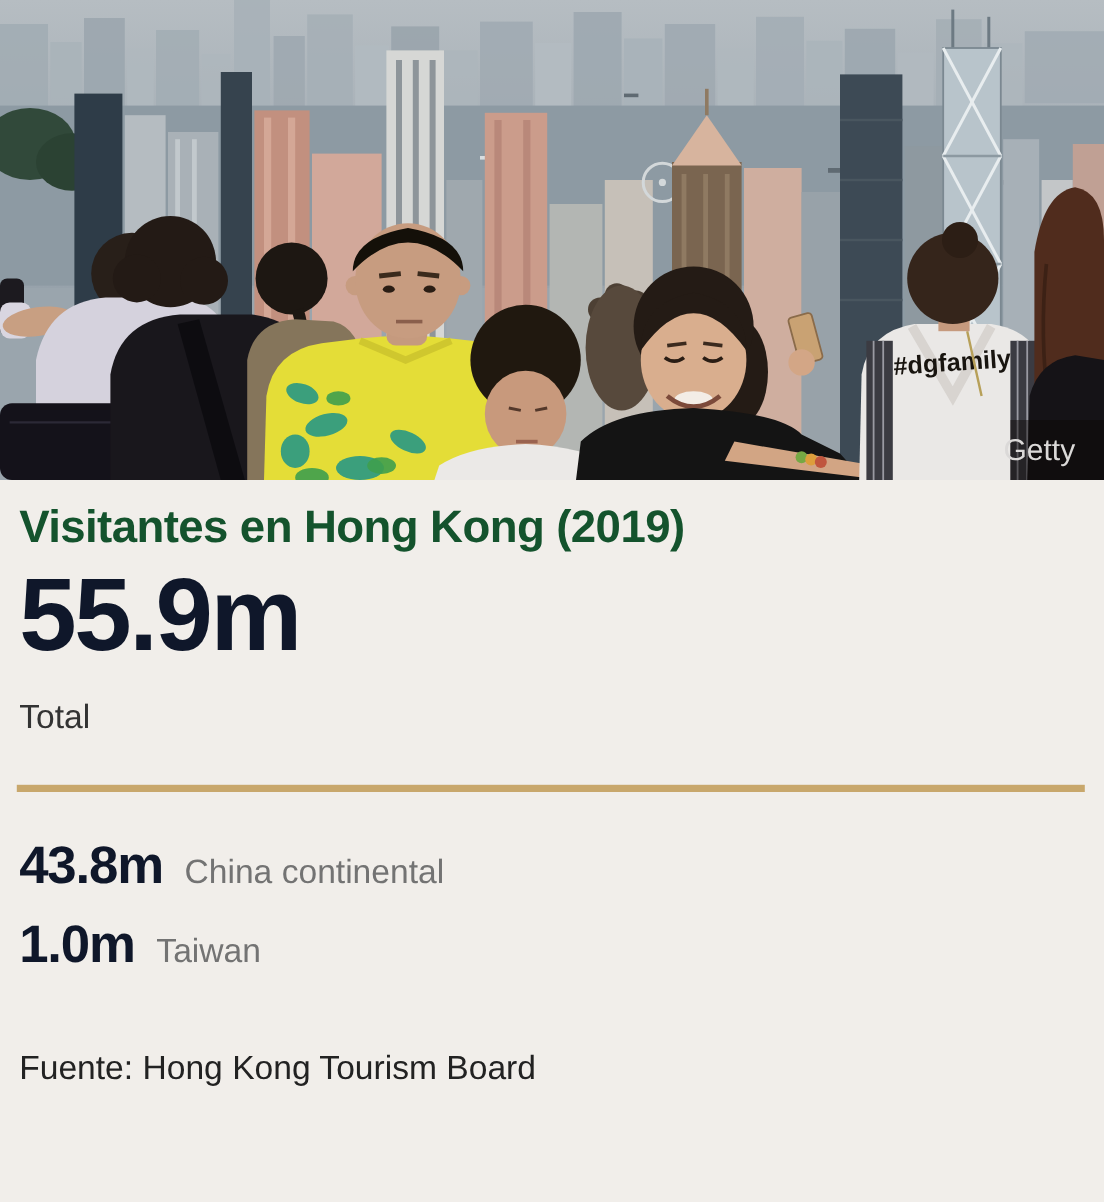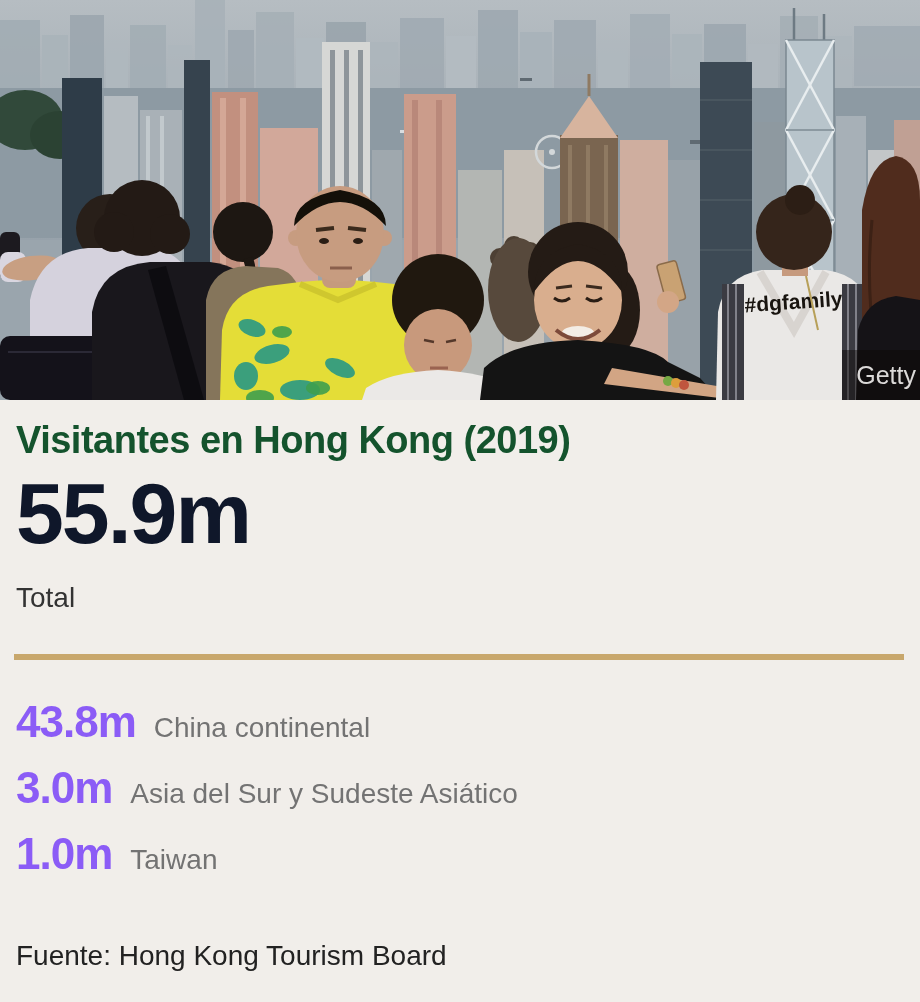--- a/index.html
+++ b/index.html
@@ -17,21 +17,21 @@
     width: 920px; height: 400px;
     overflow: hidden;
     background: #9aa5ad;
   }
   .photo svg { display: block; }
   .credit-box {
     position: absolute; right: 0; bottom: 0;
     width: 78px; height: 50px;
     background: rgba(10, 6, 4, 0.45);
     display: flex; align-items: center; justify-content: flex-end;
-    box-sizing: border-box; padding-right: 4px;
+    box-sizing: border-box; padding-right: 24px;
   }
   .credit-box span {
     color: #dbd9d8; font-size: 25px; line-height: 1;
   }
 
   
   .content { padding: 0 16px; }
   .headline {
     margin: 18px 0 0 0;
     font-size: 38px; line-height: 44px; font-weight: bold;
@@ -52,21 +52,21 @@
   .divider {
     margin: 42px 0 0 -2px;
     width: 890px; height: 6px;
     background: #c8a76c;
     border: none;
   }
   .rows { margin-top: 34px; }
   .row { line-height: 56px; white-space: nowrap; }
   .num {
     font-size: 44px; font-weight: bold; letter-spacing: -1px;
-    color: #8b5cf6;
+    color: #0f172a;
   }
   .lbl {
     font-size: 28px; color: #737373; margin-left: 18px;
   }
   .pair + .pair { margin-left: 44px; }
   .source {
     margin-top: 50px;
     font-size: 28px; line-height: 28px;
     color: #222222;
   }
@@ -295,22 +295,19 @@
     <div class="big-number">55.9m</div>
     <div class="total-label">Total</div>
 
     <hr class="divider">
 
     <div class="rows">
       <div class="row">
         <span class="pair"><span class="num">43.8m</span><span class="lbl">China continental</span></span>
       </div>
       <div class="row">
-        <span class="pair"><span class="num">3.0m</span><span class="lbl">Asia del Sur y Sudeste Asiático</span></span>
-      </div>
-      <div class="row">
         <span class="pair"><span class="num">1.0m</span><span class="lbl">Taiwan</span></span>
       </div>
     </div>
 
     <div class="source">Fuente: Hong Kong Tourism Board</div>
   </div>
 </div>
 
 </body></html>

